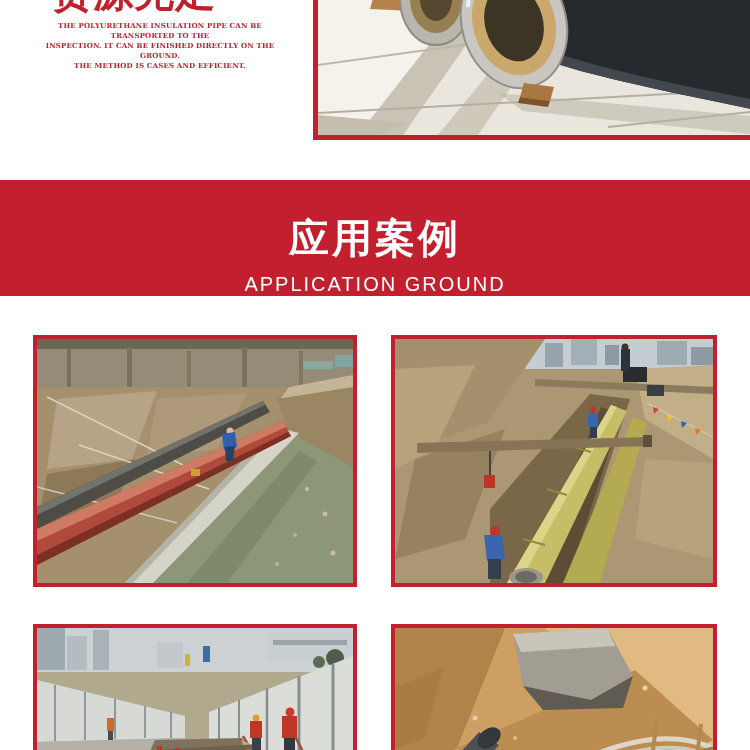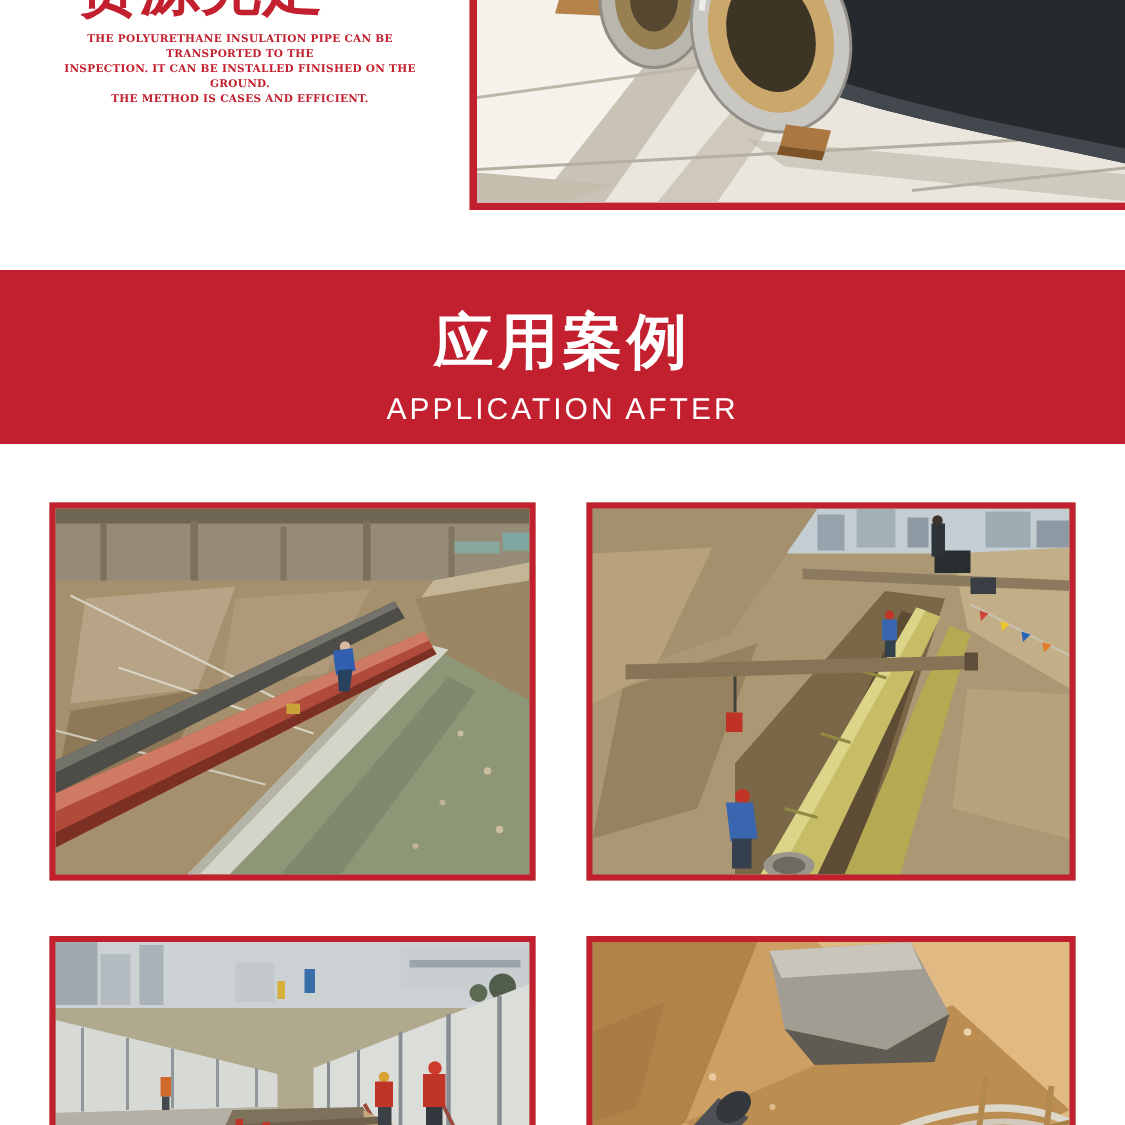--- a/index.html
+++ b/index.html
@@ -24,21 +24,21 @@
     position:absolute; left:313px; top:-10px; width:452px; height:150px;
     border:5px solid #c2202e; background:#eae6de;
   }
   .top-photo-frame svg { display:block; width:100%; height:100%; }
 
   
   .banner {
     position:absolute; left:0; top:180px; width:750px; height:116px;
     background:#c2202e; text-align:center; color:#fff;
   }
-  .banner .cn { padding-top:20px; font-size:40px; font-weight:bold; letter-spacing:3px; }
+  .banner .cn { padding-top:31px; font-size:40px; font-weight:bold; letter-spacing:3px; }
   .banner .en { margin-top:7px; font-size:20px; letter-spacing:2px; font-weight:normal; }
 
   
   .photo-frame {
     position:absolute; border:4px solid #c2202e; background:#a5906e; overflow:hidden;
   }
   .photo-frame svg { display:block; width:100%; height:100%; }
   .pf1 { left:33px;  top:335px; width:324px; height:252px; }
   .pf2 { left:391px; top:335px; width:326px; height:252px; }
   .pf3 { left:33px;  top:624px; width:324px; height:252px; }
@@ -48,21 +48,21 @@
 <body>
 
 <div class="page">
 
   <div class="top-heading-clip">
     <span class="cn">货源充足</span>
   </div>
 
   <div class="top-desc">
     <div>THE POLYURETHANE INSULATION PIPE CAN BE TRANSPORTED TO THE</div>
-    <div>INSPECTION. IT CAN BE INSTALLED FINISHED ON THE GROUND.</div>
+    <div>INSPECTION. IT CAN BE FINISHED DIRECTLY ON THE GROUND.</div>
     <div>THE METHOD IS CASES AND EFFICIENT.</div>
   </div>
 
   <div class="top-photo-frame">
     <svg viewBox="0 0 442 140" preserveAspectRatio="none">
       <rect x="0" y="0" width="442" height="140" fill="#eae6de"></rect>
       <polygon points="0,0 150,0 70,140 0,140" fill="#f5f2ec"></polygon>
       <polygon points="40,140 150,0 183,0 85,140" fill="#c9c3b6"></polygon>
       <polygon points="120,140 228,8 250,10 160,140" fill="#cfc9bc"></polygon>
       <line x1="0" y1="118" x2="442" y2="94" stroke="#b5afa2" stroke-width="2"></line>
@@ -82,21 +82,21 @@
         <ellipse cx="196" cy="28" rx="29" ry="39" fill="#3c3425"></ellipse>
         <path d="M156,0 A52,66 0 0 1 196,-38" stroke="#ffffff" stroke-width="4" fill="none" opacity="0.7"></path>
       </g>
       <polygon points="206,88 236,92 232,106 202,102" fill="#a9773f"></polygon>
       <polygon points="202,102 232,106 230,112 200,108" fill="#7e5327"></polygon>
     </svg>
   </div>
 
   <div class="banner">
     <div class="cn">应用案例</div>
-    <div class="en">APPLICATION AFTER</div>
+    <div class="en">APPLICATION GROUND</div>
   </div>
 
   <div class="photo-frame pf1">
     <svg viewBox="0 0 316 244" preserveAspectRatio="none">
       <rect x="0" y="0" width="316" height="244" fill="#a5906e"></rect>
       <rect x="0" y="0" width="316" height="48" fill="#968b76"></rect>
       <rect x="0" y="0" width="316" height="10" fill="#6f6553"></rect>
       <rect x="30" y="10" width="4" height="38" fill="#7b705c"></rect>
       <rect x="90" y="8" width="5" height="40" fill="#7b705c"></rect>
       <rect x="150" y="12" width="4" height="36" fill="#80755f"></rect>

